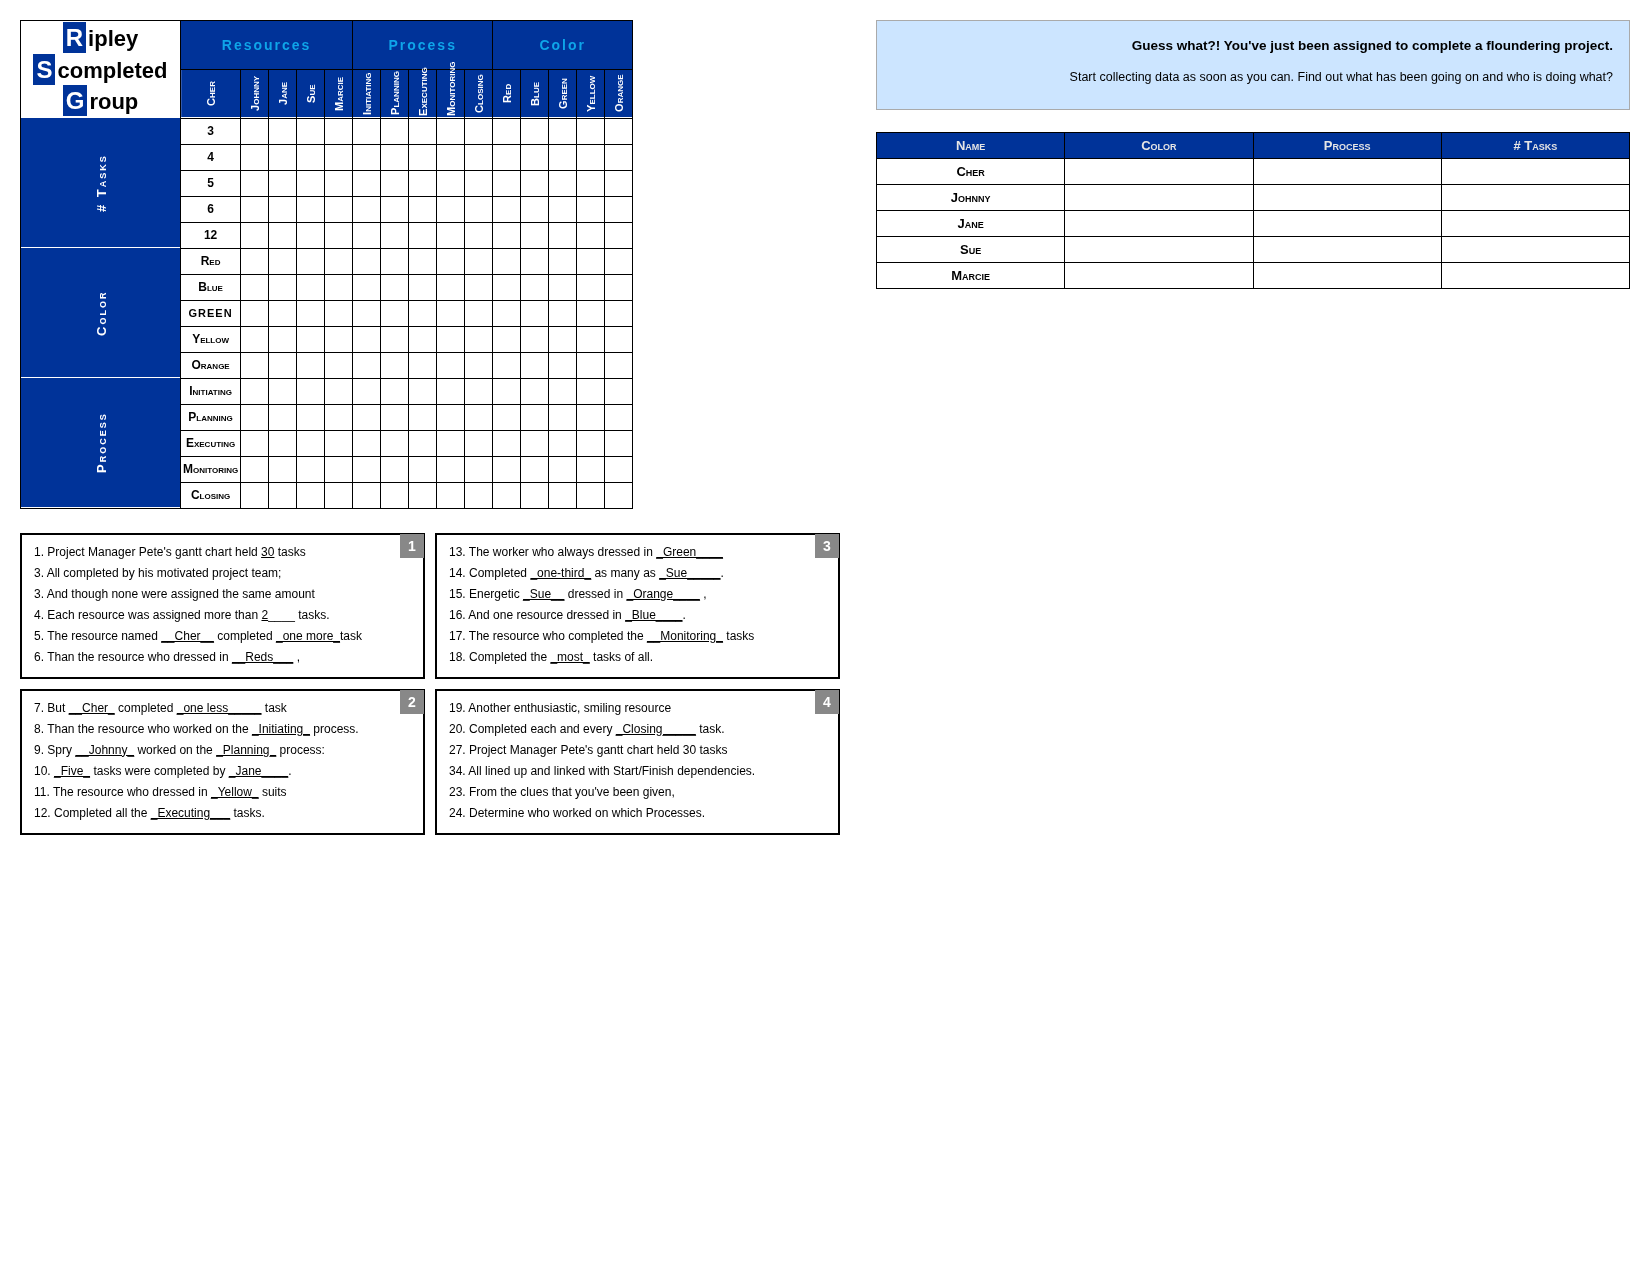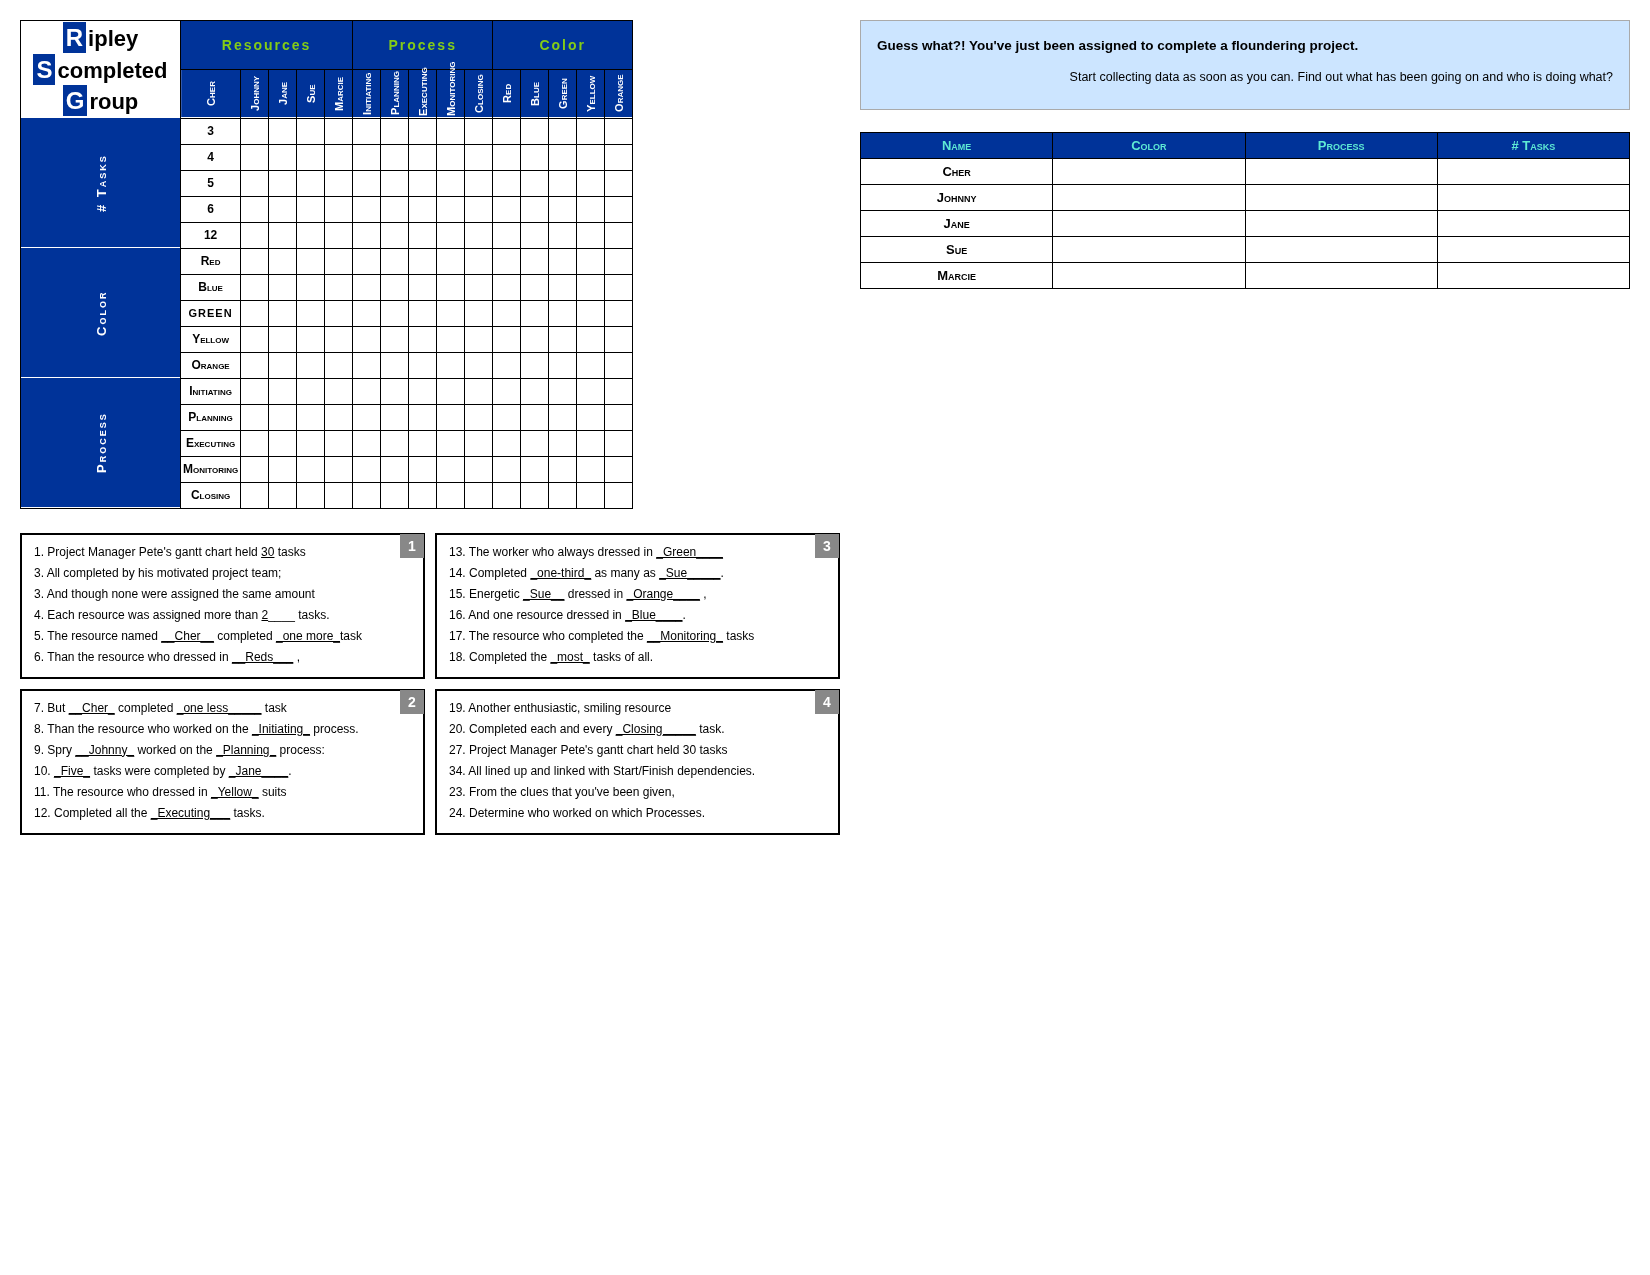--- a/index.html
+++ b/index.html
@@ -7,21 +7,21 @@
       background: #fff;
       font-family: Arial, sans-serif;
       font-size: 12px;
       width: 1650px;
       min-height: 1275px;
       padding: 20px;
     }
 
     .main-container {
       display: flex;
-      gap: 20px;
+      gap: 36px;
       width: 100%;
     }
 
     .left-section {
       flex: 0 0 auto;
       width: 820px;
     }
 
     .right-section {
       flex: 1;
@@ -73,21 +73,21 @@
       border: 1.5px solid #000;
       min-width: 28px;
       height: 26px;
       text-align: center;
       vertical-align: middle;
       padding: 1px 2px;
     }
 
     .header-cell {
       background: #003399;
-      color: #84cc16;
+      color: #0ea5e9;
       font-weight: bold;
       font-size: 13px;
       letter-spacing: 1px;
     }
 
     .col-header-cell {
       background: #003399;
       color: white;
       font-weight: bold;
       writing-mode: vertical-rl;
@@ -145,21 +145,21 @@
     .summary-table td, .summary-table th {
       border: 1.5px solid #000;
       padding: 4px 12px;
       text-align: center;
       min-width: 80px;
       height: 26px;
     }
 
     .summary-table th {
       background: #003399;
-      color: #5eead4;
+      color: #e5e5e5;
       font-weight: bold;
       font-variant: small-caps;
       font-size: 13px;
     }
 
     .summary-name-col {
       font-weight: bold;
       font-variant: small-caps;
       font-size: 13px;
       text-align: center;
@@ -203,21 +203,21 @@
       background: #cce5ff;
       border: 1px solid #aaa;
       padding: 14px 16px;
       font-size: 12.5px;
       line-height: 1.6;
     }
 
     .info-box .title {
       font-weight: bold;
       font-size: 13.5px;
-      text-align: left;
+      text-align: right;
       margin-bottom: 10px;
     }
 
     .info-box p {
       margin-bottom: 8px;
       text-align: right;
     }
 
     .info-box .italic-text {
       font-style: italic;

